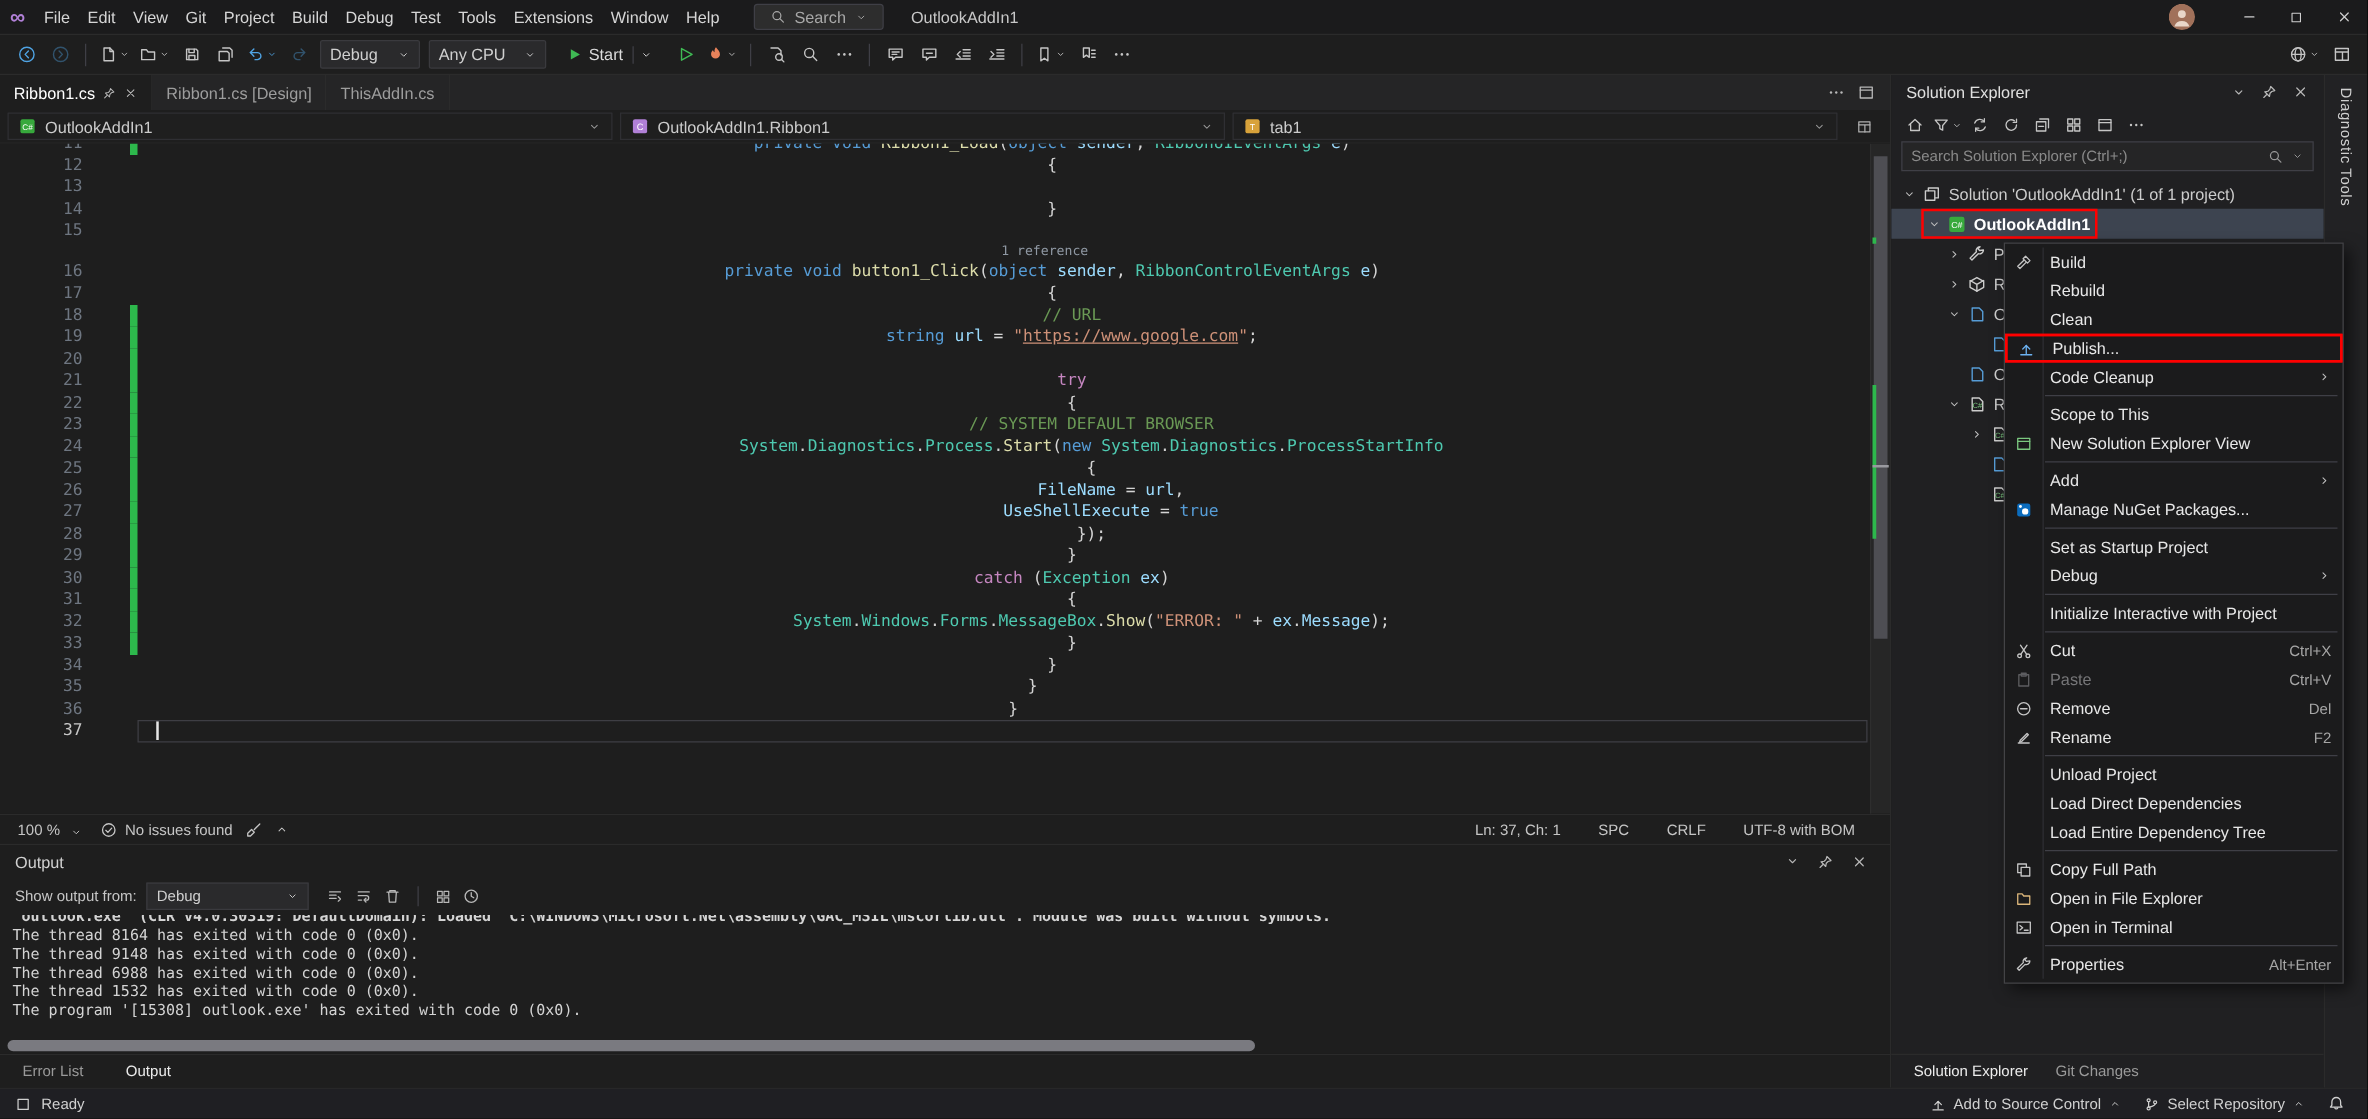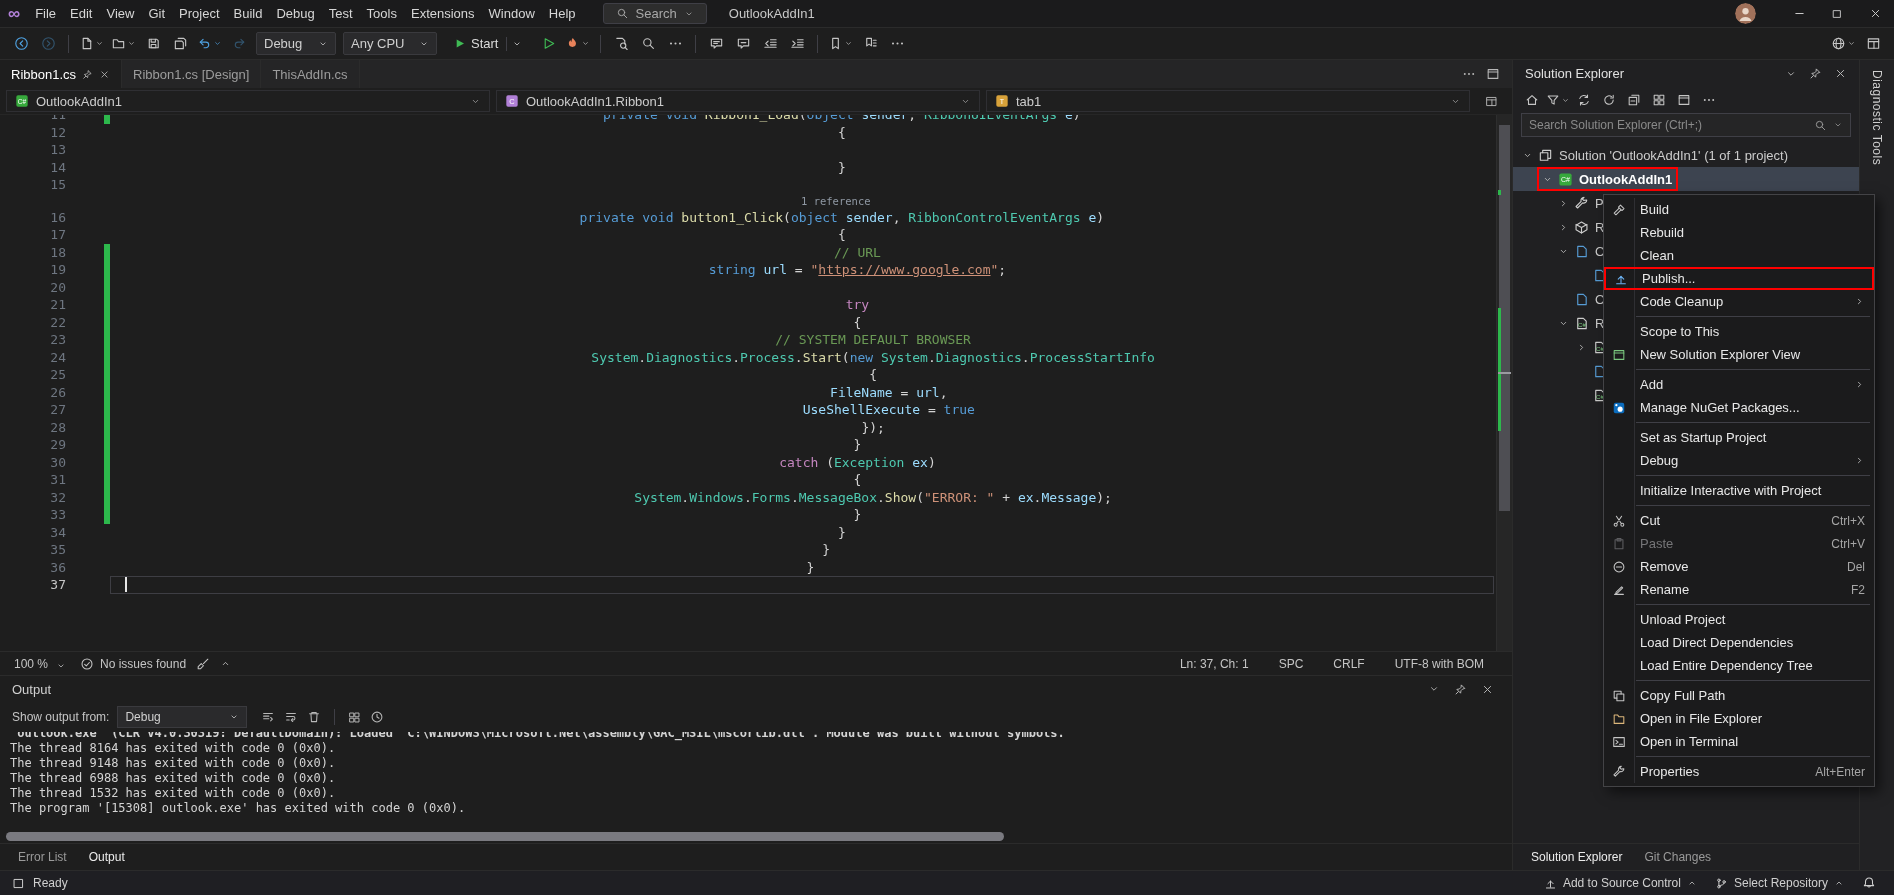--- a/index.html
+++ b/index.html
@@ -87,21 +87,21 @@
   .out-combo{width:130px;height:22px;display:flex;align-items:center;justify-content:space-between;padding:0 7px;background:#2a2a2c;border:1px solid #3a3a3e;color:#d0d0d0;}
   .oc-icons{display:flex;align-items:center;gap:9px;margin-left:6px;color:#b8b8b8;}
   .oc-sep{width:1px;height:16px;background:#3f3f46;margin:0 4px;}
   .out-log{flex:1;position:relative;overflow:hidden;padding:2px 24px 0 10px;font-family:"DejaVu Sans Mono",monospace;font-size:12px;line-height:15px;color:#d4d4d4;}
   .oline{white-space:pre;}
   .oline.clip{margin-top:-8px;font-weight:bold;}
   .out-hscroll{height:13px;position:relative;background:#1e1e1e;}
   .out-hscroll .hthumb{position:absolute;left:6px;top:2px;height:9px;width:66%;background:#7a7a80;border-radius:5px;}
 
   
-  .btabs{height:27px;display:flex;align-items:center;gap:2px;padding:0 8px;border-top:1px solid #2b2b2b;font-size:12px;background:#1e1e1e;}
+  .btabs{height:27px;display:flex;align-items:center;gap:14px;padding:0 8px;border-top:1px solid #2b2b2b;font-size:12px;background:#1e1e1e;}
   .btab{padding:4px 10px;color:#9a9a9a;}
   .btab.act{color:#ececec;}
 
   
   .sepanel{width:346px;display:flex;flex-direction:column;background:#202022;}
   .se-head{height:27px;display:flex;align-items:center;padding:0 8px 0 12px;color:#e0e0e0;}
   .se-head-icons{margin-left:auto;display:flex;align-items:center;gap:12px;color:#b8b8b8;padding-right:4px;}
   .se-tools{height:26px;display:flex;align-items:center;gap:3px;padding:0 8px;}
   .sebtn{height:22px;min-width:22px;display:flex;align-items:center;justify-content:center;gap:1px;color:#c5c5c5;border-radius:2px;}
   .se-search{height:24px;margin:0 8px 6px;border:1px solid #3f3f46;background:#252526;display:flex;align-items:center;padding:0 7px;color:#8a8a8a;font-size:12px;}

